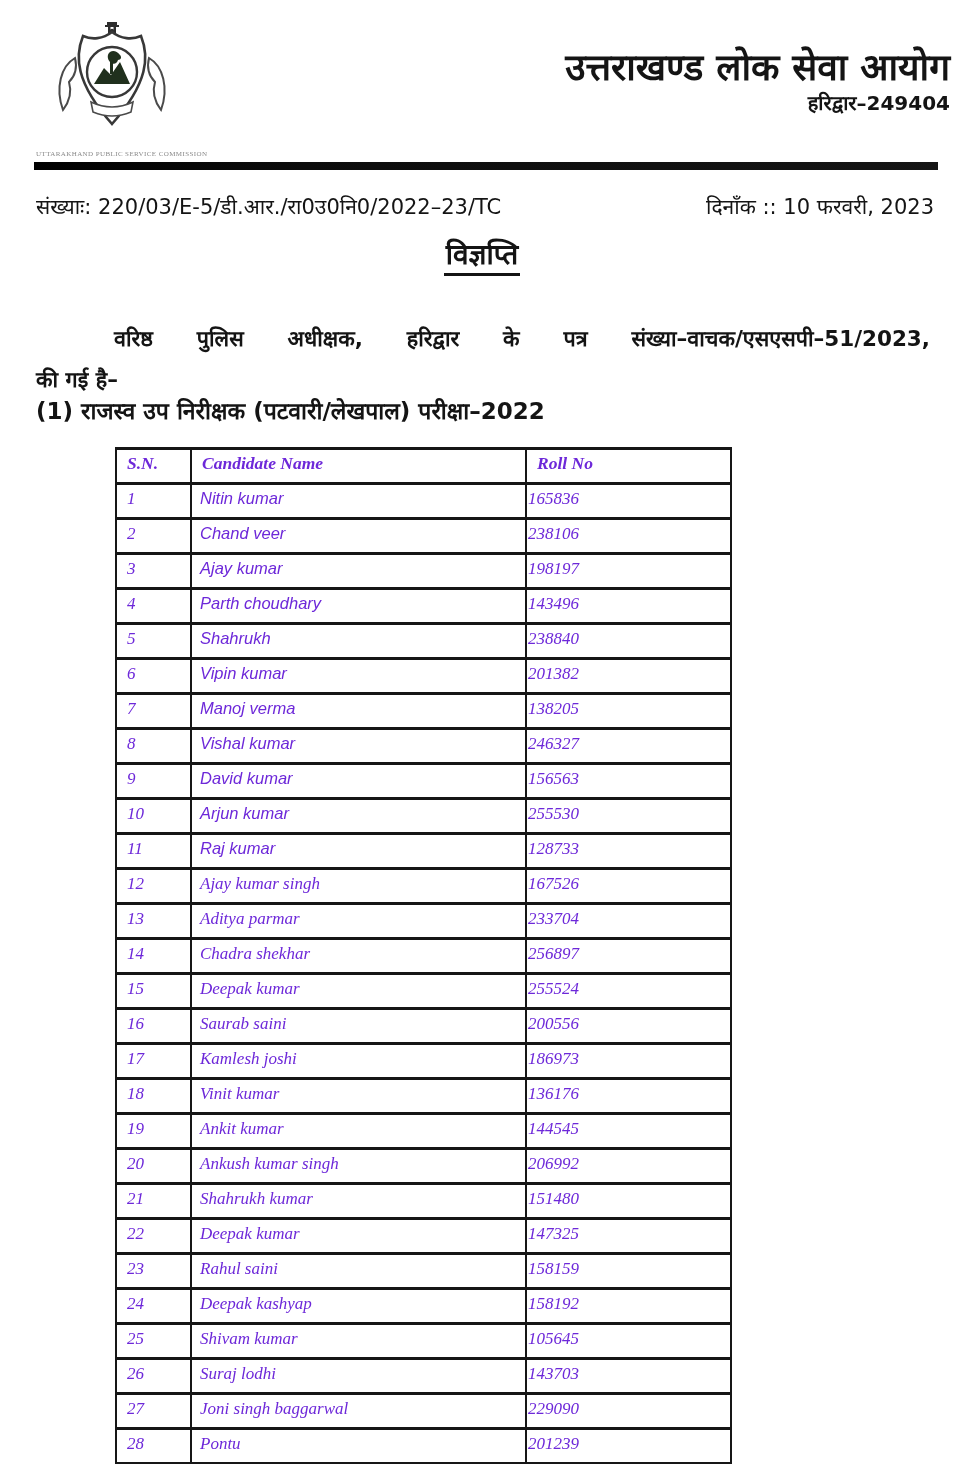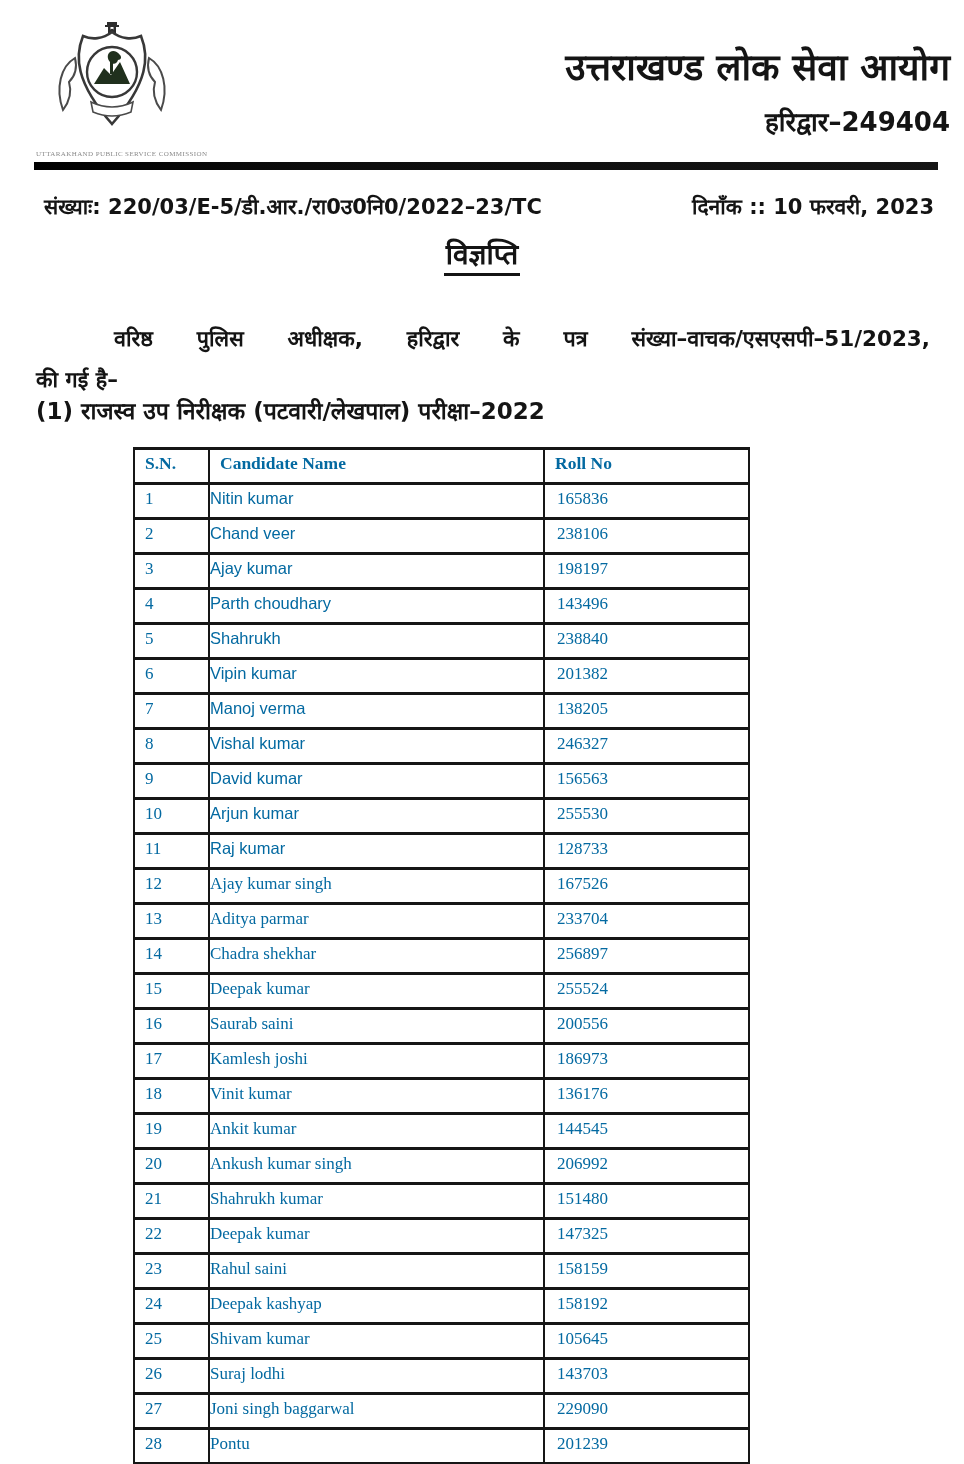--- a/index.html
+++ b/index.html
@@ -22,31 +22,31 @@
     font-size:7px;letter-spacing:.4px;color:#8a8a8a;
     white-space:nowrap;
   }
   .head-titles{
     position:absolute;left:200px;right:14px;top:48px;text-align:right;
   }
   .org-name{
     font-size:37px;font-weight:bold;letter-spacing:0;line-height:1.1;
   }
   .org-loc{
-    margin-top:14px;font-size:26px;font-weight:bold;
+    font-size:20px;font-weight:bold;
   }
   .head-divider{
     position:absolute;left:34px;right:26px;top:162px;height:8px;
     background:linear-gradient(90deg,#000 0%,#0c0c0c 30%,#151515 100%);
   }
   
   .meta-line{
     position:absolute;left:36px;right:30px;top:192px;
     display:flex;justify-content:space-between;align-items:baseline;
-    font-size:21px;font-weight:bold;margin-left:8px;
+    font-size:21px;font-weight:normal;
   }
   
   .notice-title{
     position:absolute;left:0;right:0;top:234px;text-align:center;
   }
   .notice-title span{
     display:inline-block;font-size:28px;font-weight:bold;
     border-bottom:3px solid #141414;padding:0 2px 1px;
   }
   .body-par{
@@ -55,40 +55,40 @@
   }
   .body-line{text-align:justify;text-align-last:justify;white-space:normal;}
   .body-line.first{text-indent:78px;}
   .body-line.last{text-align:right;text-align-last:left;}
   .section-heading{
     position:absolute;left:36px;top:394px;
     font-size:23px;font-weight:bold;
   }
   
   .cand-table{
-    position:absolute;left:133px;top:447px;width:615px;
+    position:absolute;left:115px;top:447px;width:615px;
     border-collapse:collapse;table-layout:fixed;
     font-family:"Liberation Serif","DejaVu Serif",serif;
-    font-size:17px;color:#0369a1;
+    font-size:17px;color:#6d28d9;font-style:italic;
   }
   .cand-table col.c-sn{width:75px;}
   .cand-table col.c-name{width:335px;}
   .cand-table col.c-roll{width:205px;}
   .cand-table th,.cand-table td{
     border-left:2px solid #161616;border-right:2px solid #161616;
     border-top:3px solid #161616;border-bottom:3px solid #161616;
     padding:4px 6px 8px 10px;
     vertical-align:top;text-align:left;
     height:20px;line-height:19px;
     overflow:hidden;white-space:nowrap;
   }
   .cand-table th{font-weight:bold;font-size:17.5px;}
-  .cand-table td.name{padding-left:0;}
+  .cand-table td.name{padding-left:8px;}
   .cand-table td.name.sans{font-family:"Liberation Sans","DejaVu Sans",sans-serif;font-size:16.5px;}
-  .cand-table td.roll{padding-left:12px;}
+  .cand-table td.roll{padding-left:1px;}
 </style>
 </head>
 <body>
 
 <div class="page">
 
   <div class="logo-wrap">
     <svg width="150" height="120" viewBox="0 0 150 120">
 
       <g fill="#2d2d2d">

